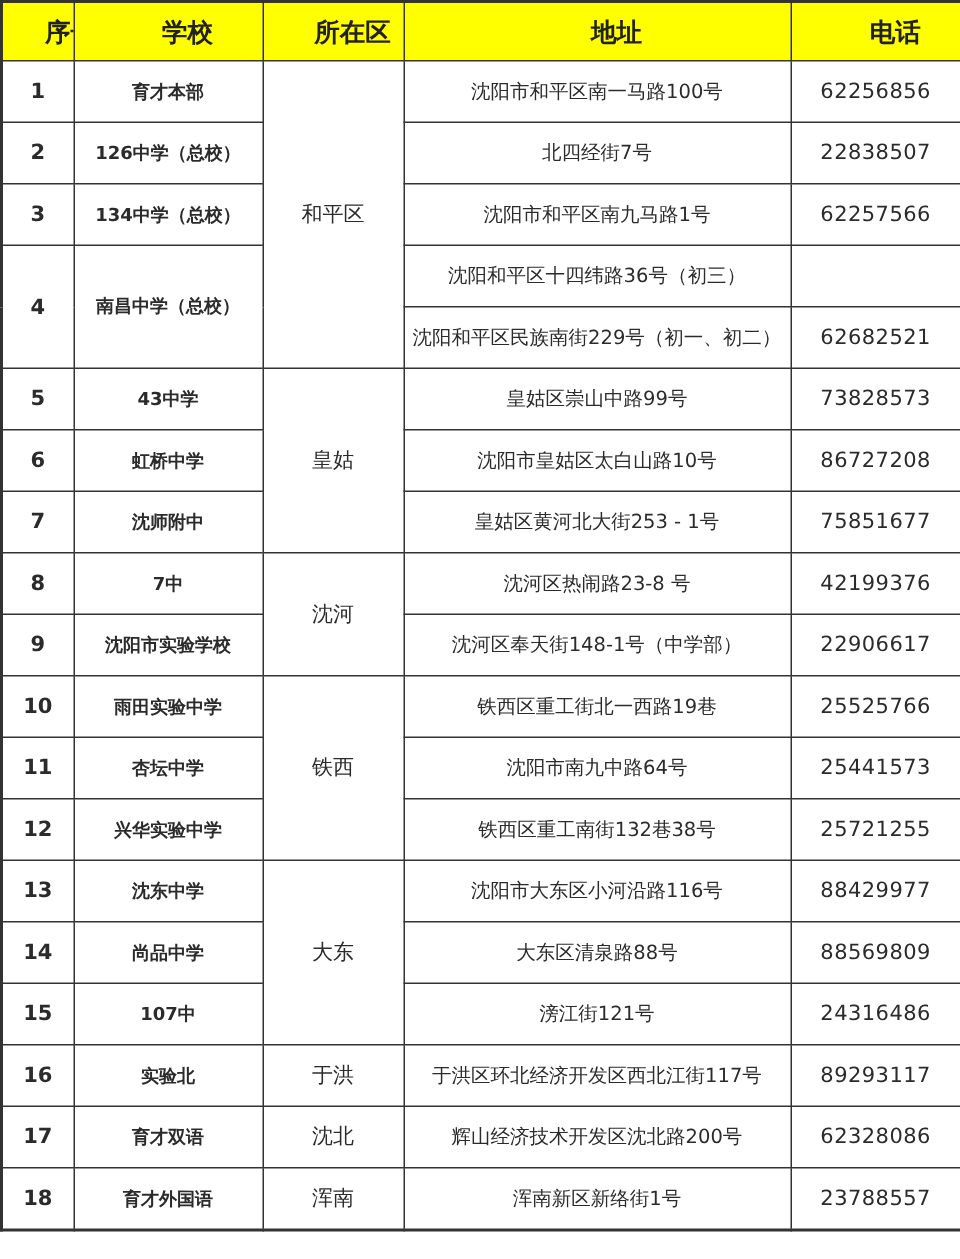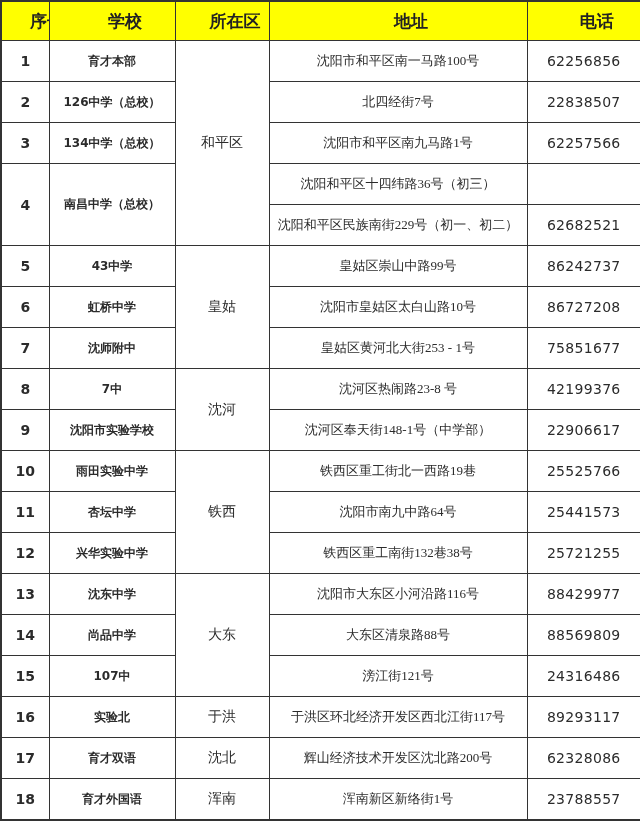--- a/index.html
+++ b/index.html
@@ -28,21 +28,21 @@
     background: #ffff00;
     height: 38px;
     font-size: 17px;
     font-weight: bold;
     color: #222222;
     padding-left: 28px;
   }
   table.sched tbody td { height: 40px; font-size: 13px; }
   table.sched td.idx { font-weight: bold; font-size: 14px; }
   table.sched td.phone { font-weight: normal; font-size: 14px; letter-spacing: 0.3px; }
-  table.sched td.addr { font-size: 13px; font-family: Liberation Serif, serif; }
+  table.sched td.addr { font-size: 13px; }
   table.sched td.school { font-size: 12px; font-weight: bold; }
   table.sched td.district { font-size: 14px; }
   table.sched { border: 2px solid #333333; }
 </style>
 </head>
 <body>
 
 <table class="sched">
   <colgroup>
     <col class="c-idx">
@@ -94,21 +94,21 @@
     <tr>
       <td class="addr">沈阳和平区民族南街229号（初一、初二）</td>
       <td class="phone">62682521</td>
     </tr>
 
     <tr>
       <td class="idx">5</td>
       <td class="school">43中学</td>
       <td class="district" rowspan="3">皇姑</td>
       <td class="addr">皇姑区崇山中路99号</td>
-      <td class="phone">86242737</td>
+      <td class="phone">73828573</td>
     </tr>
 
     <tr>
       <td class="idx">6</td>
       <td class="school">虹桥中学</td>
       <td class="addr">沈阳市皇姑区太白山路10号</td>
       <td class="phone">86727208</td>
     </tr>
 
     <tr>

